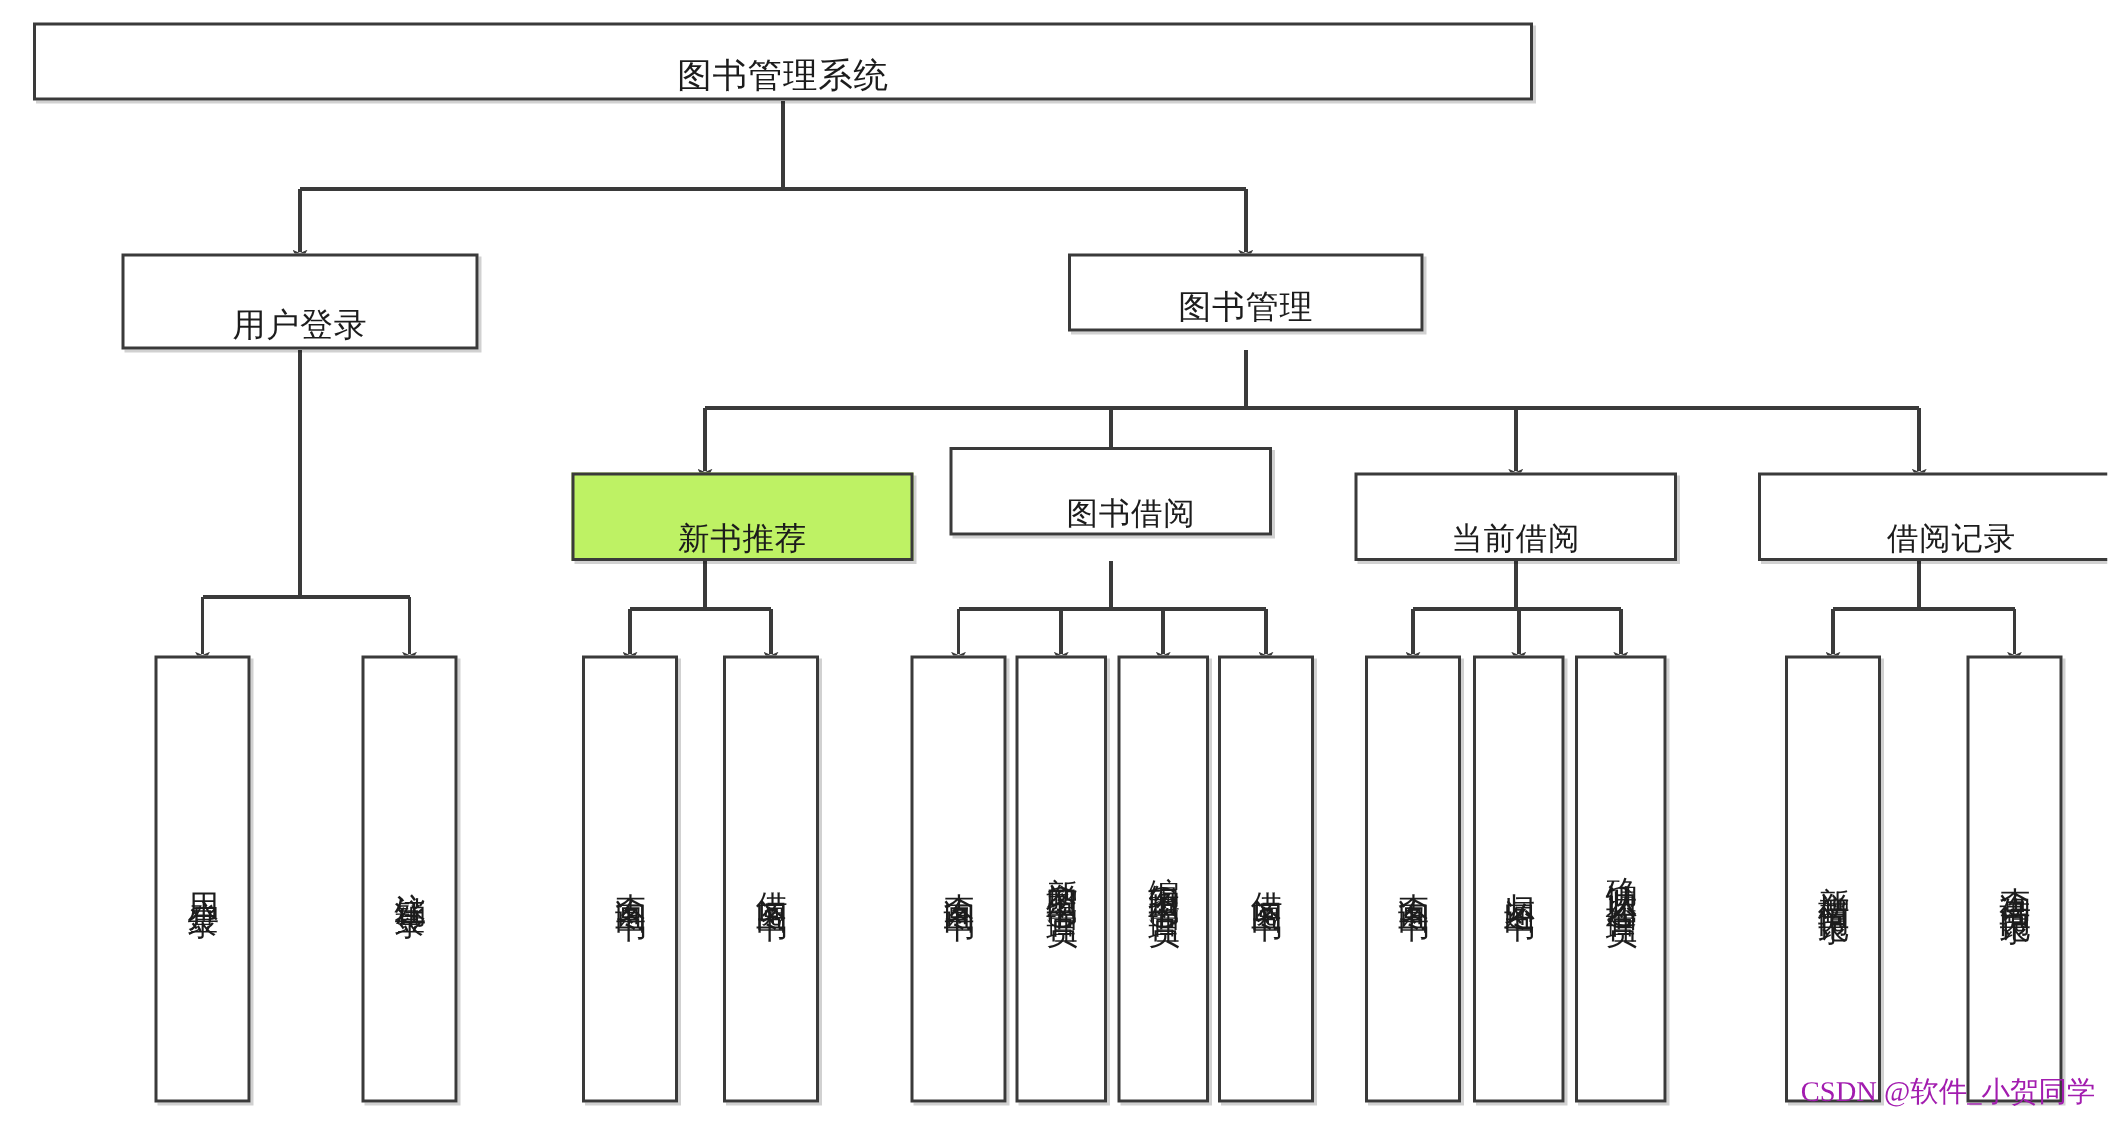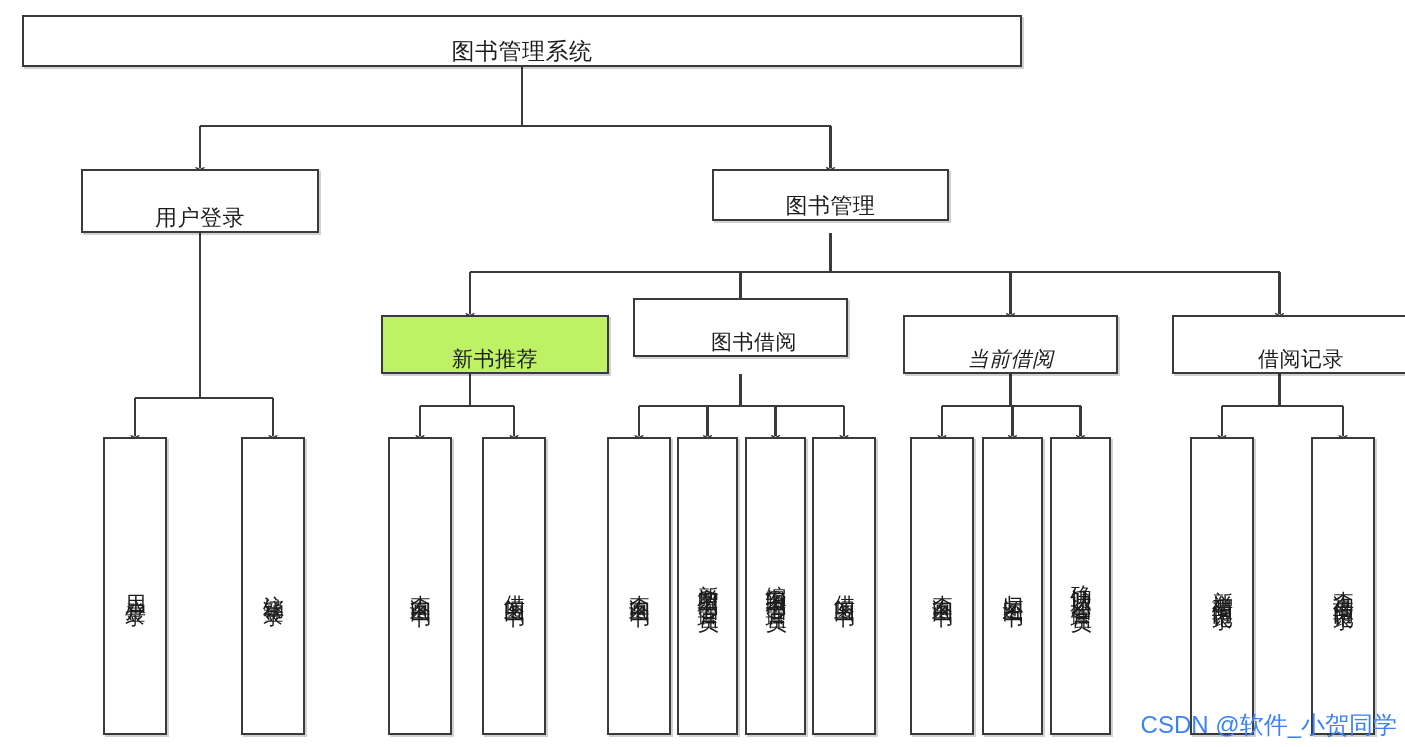--- a/index.html
+++ b/index.html
@@ -60,25 +60,25 @@
     writing-mode: vertical-rl;
     text-orientation: upright;
     letter-spacing: 4px;
     line-height: 1;
     white-space: nowrap;
   }
   .watermark {
     position: absolute;
     right: 8px;
     bottom: 6px;
-    font-size: 24px;
-    color: #3b82f6;
+    font-size: 19px;
+    color: #a21caf;
     white-space: nowrap;
     z-index: 5;
-    font-family: Liberation Sans, sans-serif;
+    font-family: Liberation Serif, serif;
   }
 </style>
 </head>
 <body>
 
 <div id="diagram-canvas">
   <svg id="edge-layer" width="1405" height="747" viewBox="0 0 1405 747" xmlns="http://www.w3.org/2000/svg">
     <defs>
       <marker id="arrow-head" markerWidth="9" markerHeight="10" refX="1.5" refY="5" orient="auto" markerUnits="userSpaceOnUse">
         <path d="M0,0 L9,5 L0,10 L2.2,5 Z" fill="#3a3a3a"></path>
@@ -130,21 +130,21 @@
       </div>
       <div class="node level-1" style="left: 712px; top: 169px; width: 237px; height: 52px; border-color: rgb(58, 58, 58); background: rgb(255, 255, 255); color: rgb(28, 28, 28);">
         <span class="node-label">图书管理</span>
       </div>
       <div class="node level-2" style="left: 361px; top: 315px; width: 228px; height: 59px; border-color: rgb(58, 58, 58); background: #bef264; color: rgb(28, 28, 28); margin-left: 20px;">
         <span class="node-label">新书推荐</span>
       </div>
       <div class="node level-2" style="left: 633px; top: 298px; width: 215px; height: 59px; border-color: rgb(58, 58, 58); background: rgb(255, 255, 255); color: rgb(28, 28, 28); padding-left: 27px;">
         <span class="node-label">图书借阅</span>
       </div>
-      <div class="node level-2" style="left: 903px; top: 315px; width: 215px; height: 59px; border-color: rgb(58, 58, 58); background: rgb(255, 255, 255); color: rgb(28, 28, 28); font-style: italic;">
+      <div class="node level-2" style="left: 903px; top: 315px; width: 215px; height: 59px; border-color: rgb(58, 58, 58); background: rgb(255, 255, 255); color: rgb(28, 28, 28);">
         <span class="node-label">当前借阅</span>
       </div>
       <div class="node level-2" style="left: 1172px; top: 315px; width: 258px; height: 59px; border-color: rgb(58, 58, 58); background: rgb(255, 255, 255); color: rgb(28, 28, 28);">
         <span class="node-label">借阅记录</span>
       </div>
       <div class="node level-3 leaf" style="left: 103px; top: 437px; width: 64px; height: 298px; border-color: rgb(58, 58, 58); background: rgb(255, 255, 255); color: rgb(28, 28, 28);">
         <span class="node-label">用户登录</span>
       </div>
       <div class="node level-3 leaf" style="left: 241px; top: 437px; width: 64px; height: 298px; border-color: rgb(58, 58, 58); background: rgb(255, 255, 255); color: rgb(28, 28, 28);">
         <span class="node-label">注销登录</span>

